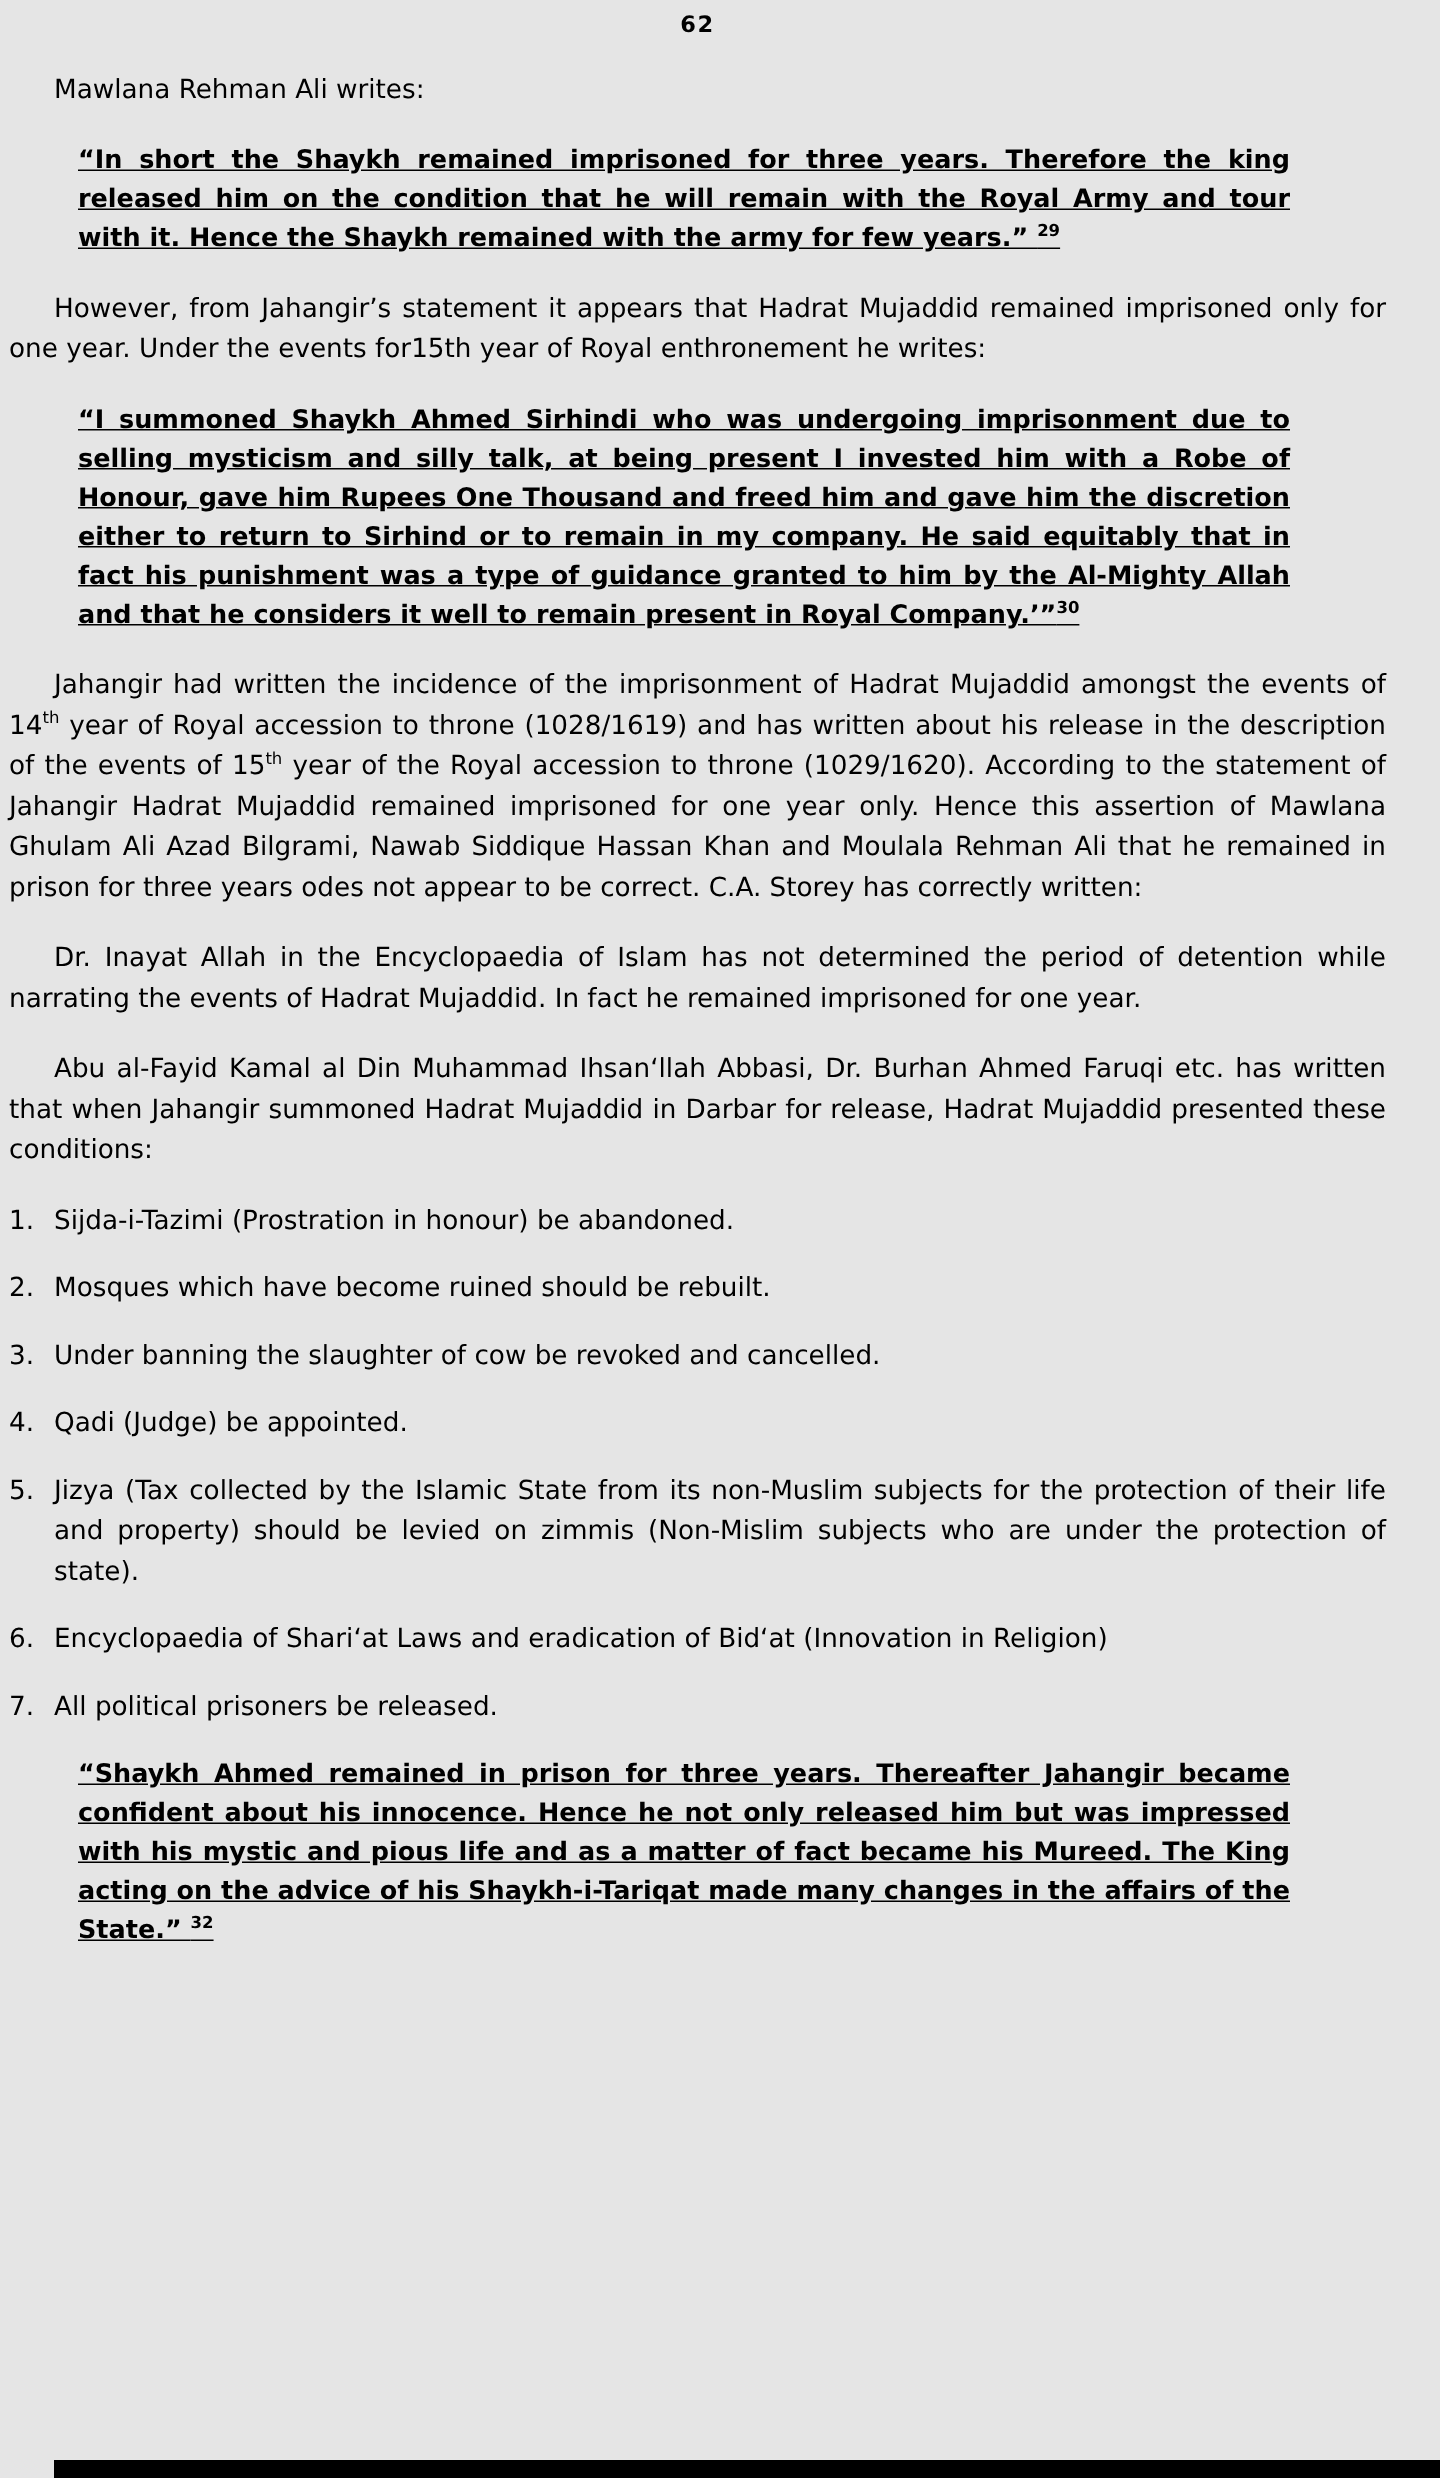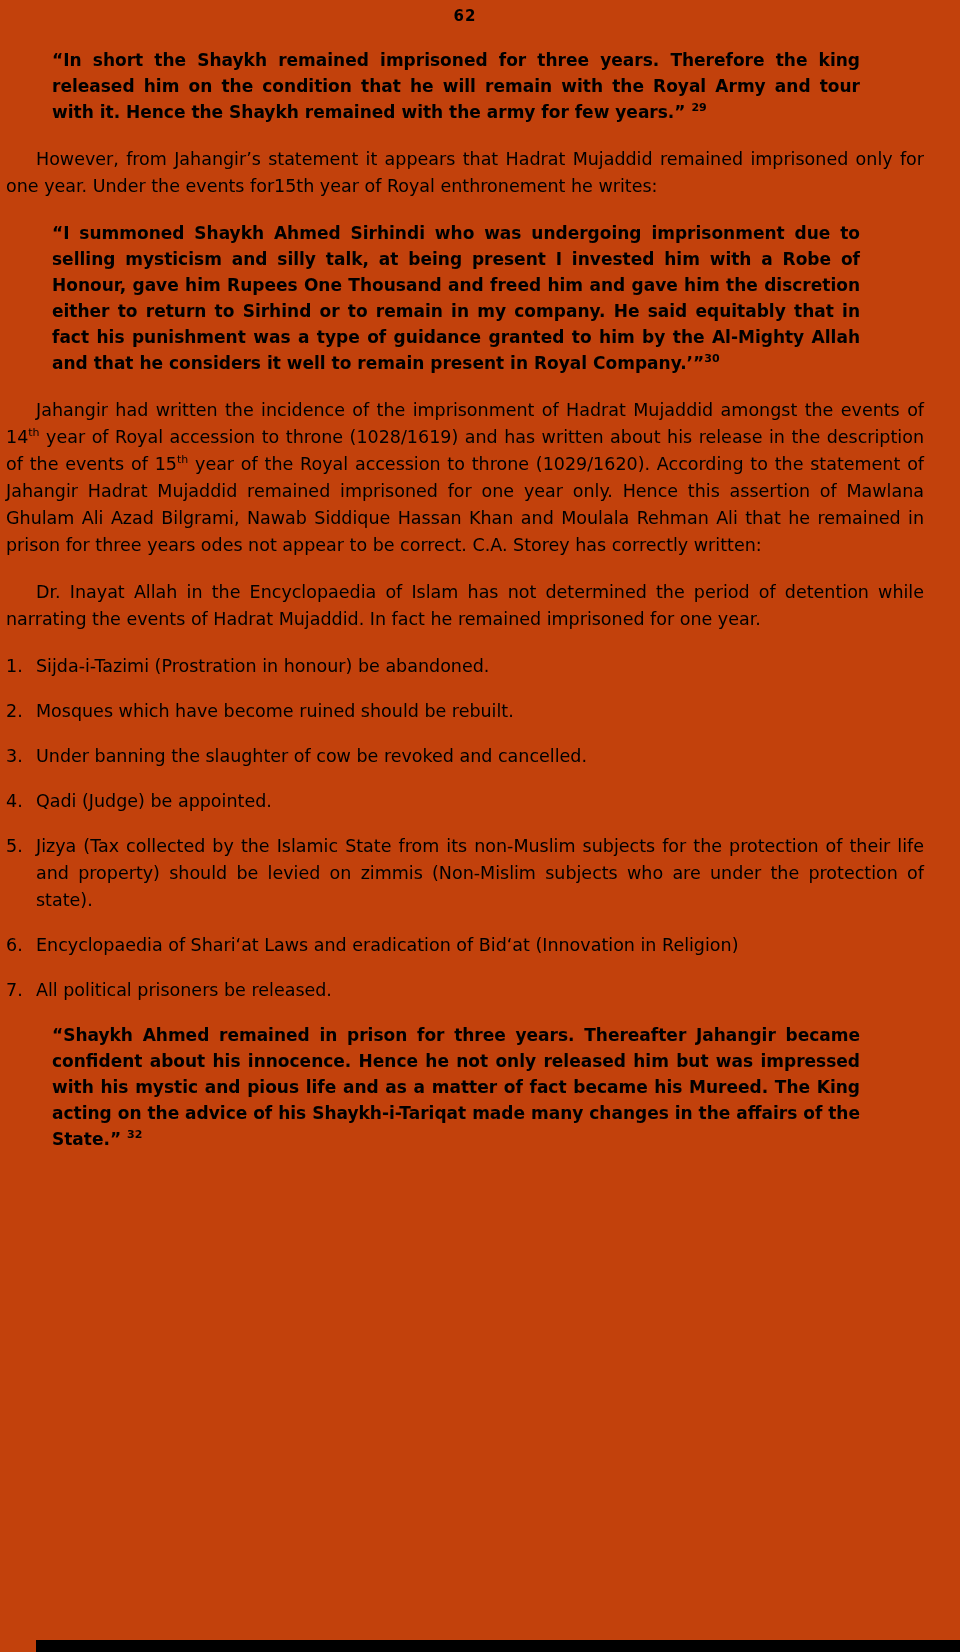--- a/index.html
+++ b/index.html
@@ -1,20 +1,20 @@
 <!DOCTYPE html>
 <html><head>
 <meta charset="utf-8">
 <style>
   html, body { margin: 0; padding: 0; background: #ffffff; }
   .page {
     position: relative;
     width: 960px;
     height: 1652px;
-    background: #c2410c;
+    background: #e5e5e5;
     color: #000000;
     font-family: "DejaVu Sans", "Liberation Sans", sans-serif;
     overflow: hidden;
     box-sizing: border-box;
   }
   .content {
     padding: 5px 36px 0 6px;
   }
   .page-number {
     text-align: center;
@@ -29,20 +29,21 @@
     text-align: justify;
     text-indent: 30px;
     margin: 0 0 20px 0;
   }
   .quote {
     font-weight: bold;
     font-size: 17px;
     line-height: 26px;
     text-align: justify;
     margin: 0 64px 21px 46px;
+    text-decoration: underline;
   }
   sup.fnref, sup.ord {
     font-size: 11px;
     line-height: 0;
     vertical-align: super;
   }
   .cond-list { margin: 4px 0 0 0; }
   .list-item {
     display: flex;
     font-size: 17.5px;
@@ -67,32 +68,34 @@
   }
 </style>
 </head>
 <body>
 
 <div class="page">
   <div class="content">
 
     <div class="page-number">62</div>
 
+    <p class="para">Mawlana Rehman Ali writes:</p>
 
     <div class="quote"><span>“In short the Shaykh remained imprisoned for three years. Therefore the king released him on the condition that he will remain with the Royal Army and tour with it. Hence the Shaykh remained with the army for few years.” </span><sup class="fnref">29</sup></div>
 
     <p class="para">However, from Jahangir’s statement it appears that Hadrat Mujaddid remained imprisoned only for one year. Under the events for15th year of Royal enthronement he writes:</p>
 
     <div class="quote"><span>“I summoned Shaykh Ahmed Sirhindi who was undergoing imprisonment due to selling mysticism and silly talk, at being present I invested him with a Robe of Honour, gave him Rupees One Thousand and freed him and gave him the discretion either to return to Sirhind or to remain in my company. He said equitably that in fact his punishment was a type of guidance granted to him by the Al-Mighty Allah and that he considers it well to remain present in Royal Company.’”</span><sup class="fnref">30</sup></div>
 
     <p class="para"><span>Jahangir had written the incidence of the imprisonment of Hadrat Mujaddid amongst the events of 14</span><sup class="ord">th</sup><span> year of Royal accession to throne (1028/1619) and has written about his release in the description of the events of 15</span><sup class="ord">th</sup><span> year of the Royal accession to throne (1029/1620). According to the statement of Jahangir Hadrat Mujaddid remained imprisoned for one year only. Hence this assertion of Mawlana Ghulam Ali Azad Bilgrami, Nawab Siddique Hassan Khan and Moulala Rehman Ali that he remained in prison for three years odes not appear to be correct. C.A. Storey has correctly written:</span></p>
 
 
     <p class="para">Dr. Inayat Allah in the Encyclopaedia of Islam has not determined the period of detention while narrating the events of Hadrat Mujaddid. In fact he remained imprisoned for one year.</p>
 
+    <p class="para">Abu al-Fayid Kamal al Din Muhammad Ihsan‘llah Abbasi, Dr. Burhan Ahmed Faruqi etc. has written that when Jahangir summoned Hadrat Mujaddid in Darbar for release, Hadrat Mujaddid presented these conditions:</p>
 
     <div class="cond-list">
 
       <div class="list-item">
         <span class="list-num">1.</span>
         <div class="list-text">Sijda-i-Tazimi (Prostration in honour) be abandoned.</div>
       </div>
 
       <div class="list-item">
         <span class="list-num">2.</span>

